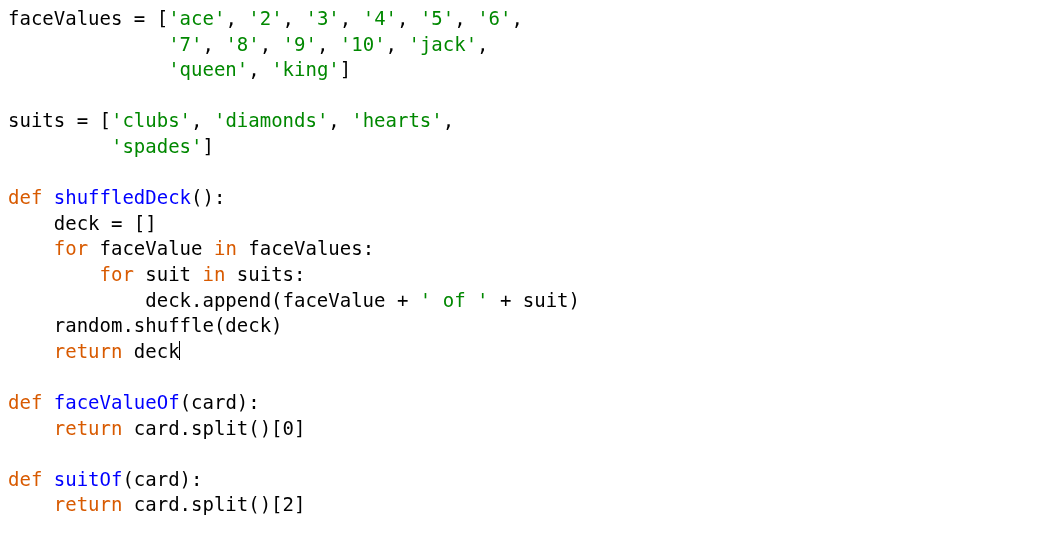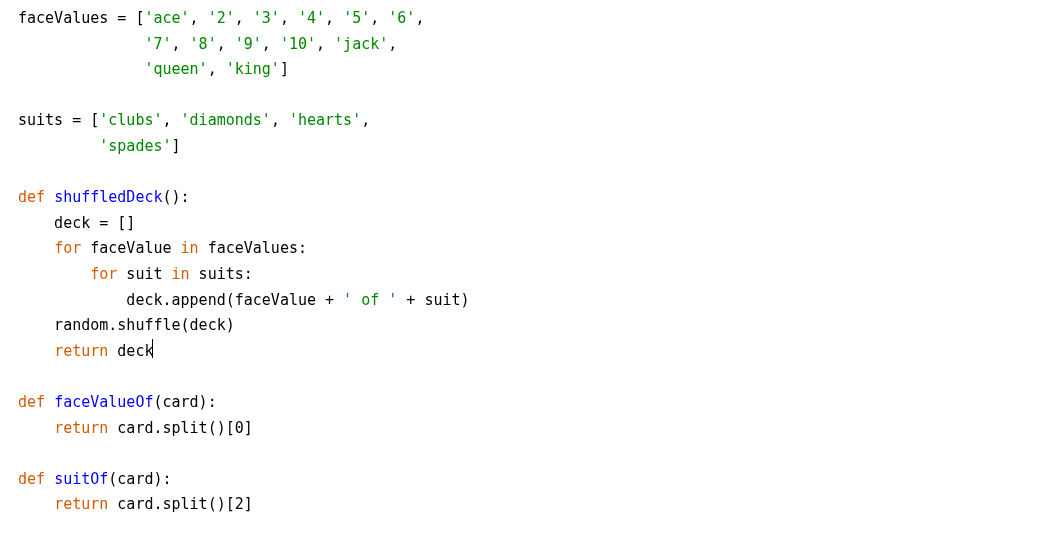--- a/index.html
+++ b/index.html
@@ -5,23 +5,23 @@
   html, body {
     margin: 0;
     padding: 0;
     background: #ffffff;
     width: 1042px;
     height: 536px;
     overflow: hidden;
   }
   pre.code {
     margin: 0;
-    padding: 6px 18px;
+    padding: 6px 8px;
     font-family: "Menlo", "Consolas", "DejaVu Sans Mono", monospace;
-    font-size: 15px;
+    font-size: 19px;
     line-height: 25.6px;
     white-space: pre;
     color: #000000;
   }
 
   
   .kw   { color: #d85a00; }
   .fn   { color: #0000ff; }
   .str  { color: #008800; }
   .punc { color: #000000; }

